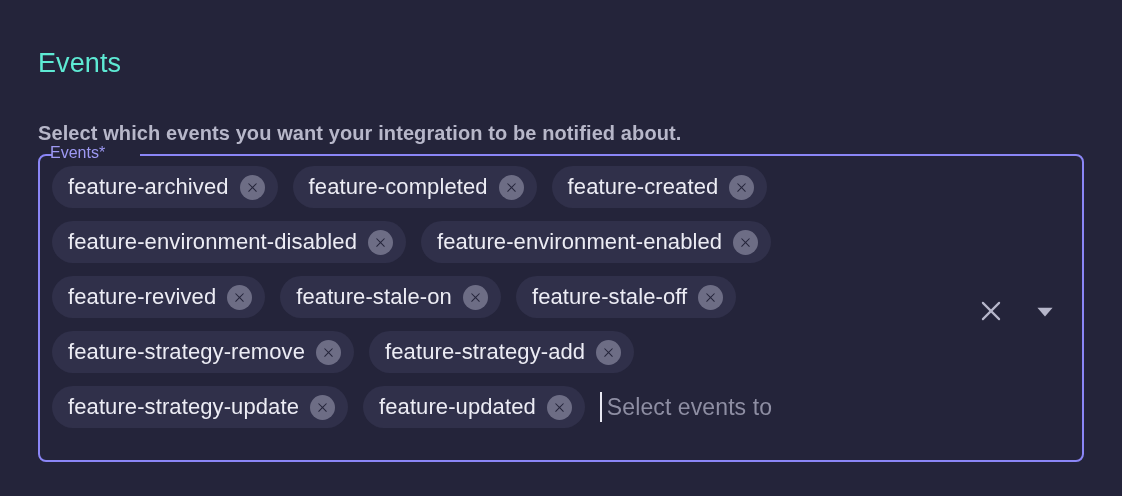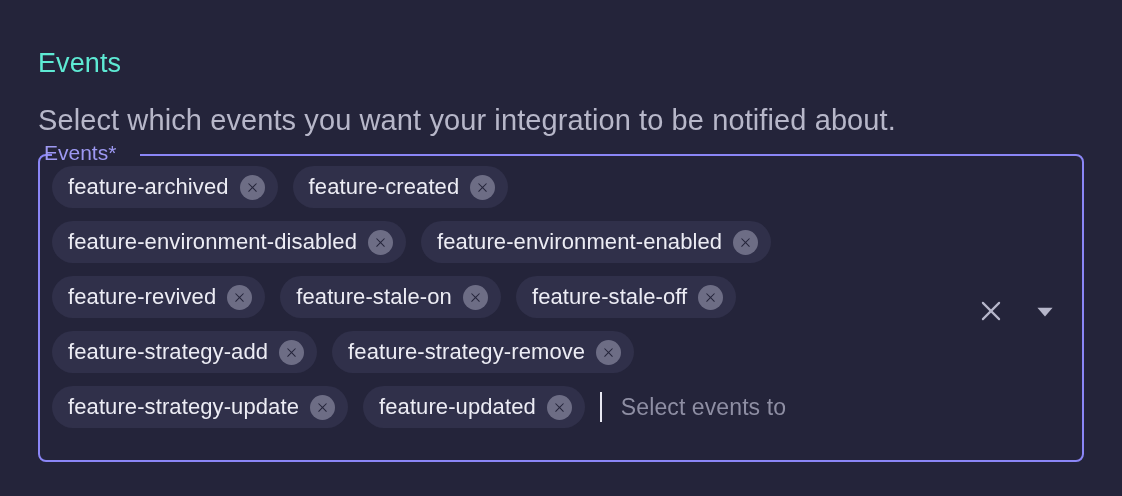--- a/index.html
+++ b/index.html
@@ -25,23 +25,23 @@
     top: 46px;
     font-size: 27px;
     font-weight: 400;
     color: #5eead4;
     letter-spacing: 0.1px;
     line-height: 34px;
   }
   .section-desc {
     position: absolute;
     left: 38px;
-    top: 105px;
-    font-size: 29px;
-    font-weight: 400;
+    top: 118px;
+    font-size: 20px;
+    font-weight: 700;
     color: #b7b7c9;
     line-height: 30px;
     letter-spacing: 0.1px;
   }
 
   
   .field {
     position: absolute;
     left: 38px;
     top: 154px;
@@ -60,23 +60,23 @@
   .field-notch {
     position: absolute;
     left: 14px;
     top: -2px;
     height: 4px;
     width: 88px;
     background: #24243a;
   }
   .field-label {
     position: absolute;
-    left: 6px;
+    left: 12px;
     top: -13px;
-    font-size: 21px;
+    font-size: 16px;
     color: #9e99f3;
     line-height: 24px;
     background: transparent;
     white-space: nowrap;
   }
 
   .field-content {
     position: absolute;
     left: 0;
     right: 0;
@@ -140,21 +140,21 @@
   .caret {
     width: 2px;
     height: 30px;
     background: #e8e8f2;
     flex: 0 0 auto;
   }
   .placeholder {
     font-size: 23px;
     color: #8e8ea3;
     line-height: 42px;
-    margin-left: 19px;
+    margin-left: 5px;
     white-space: nowrap;
     letter-spacing: 0.1px;
   }
 
   
   .adornments {
     position: absolute;
     right: 22px;
     top: 140px;
     display: flex;
@@ -191,20 +191,29 @@
             <div class="chip">
               <span class="chip-label">feature-archived</span>
               <span class="chip-delete">
                 <svg width="25" height="25" viewBox="0 0 24 24">
                   <circle cx="12" cy="12" r="12" fill="#6d6d85"></circle>
                   <path d="M16.2 8.5 L15.5 7.8 L12 11.3 L8.5 7.8 L7.8 8.5 L11.3 12 L7.8 15.5 L8.5 16.2 L12 12.7 L15.5 16.2 L16.2 15.5 L12.7 12 Z" fill="#24243a"></path>
                 </svg>
               </span>
             </div>
             <div class="chip">
+              <span class="chip-label">feature-completed</span>
+              <span class="chip-delete">
+                <svg width="25" height="25" viewBox="0 0 24 24">
+                  <circle cx="12" cy="12" r="12" fill="#6d6d85"></circle>
+                  <path d="M16.2 8.5 L15.5 7.8 L12 11.3 L8.5 7.8 L7.8 8.5 L11.3 12 L7.8 15.5 L8.5 16.2 L12 12.7 L15.5 16.2 L16.2 15.5 L12.7 12 Z" fill="#24243a"></path>
+                </svg>
+              </span>
+            </div>
+            <div class="chip">
               <span class="chip-label">feature-created</span>
               <span class="chip-delete">
                 <svg width="25" height="25" viewBox="0 0 24 24">
                   <circle cx="12" cy="12" r="12" fill="#6d6d85"></circle>
                   <path d="M16.2 8.5 L15.5 7.8 L12 11.3 L8.5 7.8 L7.8 8.5 L11.3 12 L7.8 15.5 L8.5 16.2 L12 12.7 L15.5 16.2 L16.2 15.5 L12.7 12 Z" fill="#24243a"></path>
                 </svg>
               </span>
             </div>
           </div>
           <div class="chip-row">
@@ -251,30 +260,30 @@
               <span class="chip-delete">
                 <svg width="25" height="25" viewBox="0 0 24 24">
                   <circle cx="12" cy="12" r="12" fill="#6d6d85"></circle>
                   <path d="M16.2 8.5 L15.5 7.8 L12 11.3 L8.5 7.8 L7.8 8.5 L11.3 12 L7.8 15.5 L8.5 16.2 L12 12.7 L15.5 16.2 L16.2 15.5 L12.7 12 Z" fill="#24243a"></path>
                 </svg>
               </span>
             </div>
           </div>
           <div class="chip-row">
             <div class="chip">
+              <span class="chip-label">feature-strategy-remove</span>
+              <span class="chip-delete">
+                <svg width="25" height="25" viewBox="0 0 24 24">
+                  <circle cx="12" cy="12" r="12" fill="#6d6d85"></circle>
+                  <path d="M16.2 8.5 L15.5 7.8 L12 11.3 L8.5 7.8 L7.8 8.5 L11.3 12 L7.8 15.5 L8.5 16.2 L12 12.7 L15.5 16.2 L16.2 15.5 L12.7 12 Z" fill="#24243a"></path>
+                </svg>
+              </span>
+            </div>
+            <div class="chip">
               <span class="chip-label">feature-strategy-add</span>
-              <span class="chip-delete">
-                <svg width="25" height="25" viewBox="0 0 24 24">
-                  <circle cx="12" cy="12" r="12" fill="#6d6d85"></circle>
-                  <path d="M16.2 8.5 L15.5 7.8 L12 11.3 L8.5 7.8 L7.8 8.5 L11.3 12 L7.8 15.5 L8.5 16.2 L12 12.7 L15.5 16.2 L16.2 15.5 L12.7 12 Z" fill="#24243a"></path>
-                </svg>
-              </span>
-            </div>
-            <div class="chip">
-              <span class="chip-label">feature-strategy-remove</span>
               <span class="chip-delete">
                 <svg width="25" height="25" viewBox="0 0 24 24">
                   <circle cx="12" cy="12" r="12" fill="#6d6d85"></circle>
                   <path d="M16.2 8.5 L15.5 7.8 L12 11.3 L8.5 7.8 L7.8 8.5 L11.3 12 L7.8 15.5 L8.5 16.2 L12 12.7 L15.5 16.2 L16.2 15.5 L12.7 12 Z" fill="#24243a"></path>
                 </svg>
               </span>
             </div>
           </div>
           <div class="chip-row">
             <div class="chip">

